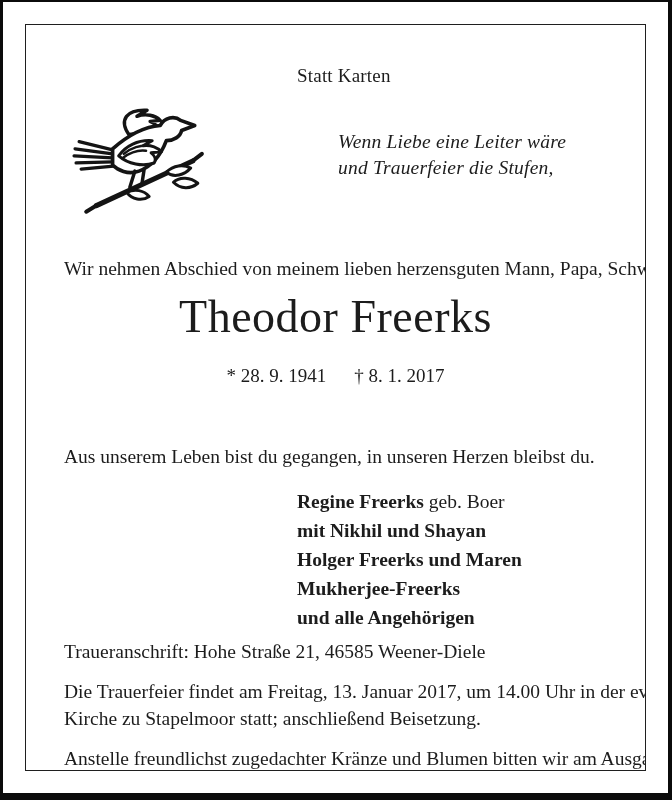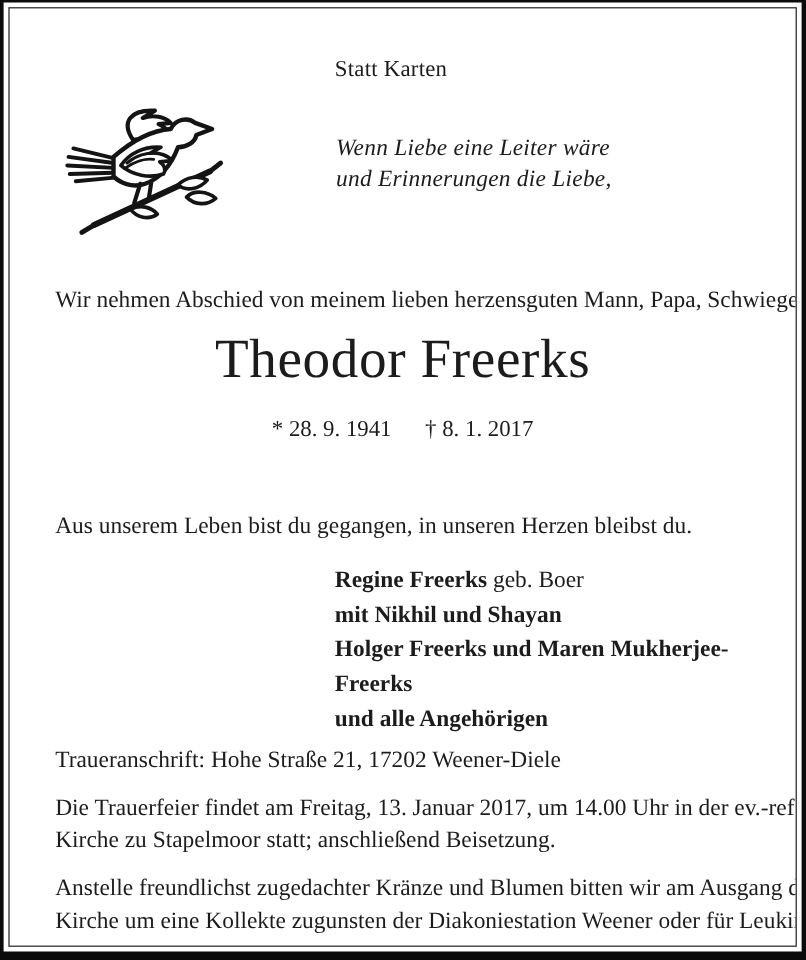--- a/index.html
+++ b/index.html
@@ -9,21 +9,21 @@
   }
   .page {
     position: relative;
     width: 672px;
     height: 800px;
     box-sizing: border-box;
     background: #ffffff;
     border-style: solid;
     border-color: #0b0b0b;
     border-width: 2px 4px 7px 3px;
-    padding: 4px;
+    padding: 22px;
     font-family: "Liberation Serif", "DejaVu Serif", serif;
     color: #1c1c1c;
   }
   .inner {
     box-sizing: border-box;
     height: 100%;
     border: 1.5px solid #1f1f1f;
     padding: 40px 38px 0 38px;
     overflow: hidden;
   }
@@ -31,20 +31,21 @@
     margin: 0 0 0 233px;
     font-size: 19px;
     line-height: 22px;
     letter-spacing: 0.2px;
   }
   .dove-row {
     display: flex;
     align-items: flex-start;
     margin-top: 20px;
     height: 132px;
+    gap: 40px;
   }
   .dove {
     width: 142px;
     height: 114px;
     margin-left: 6px;
     flex: 0 0 auto;
   }
   .poem {
     margin: 22px 0 0 86px;
     font-style: italic;
@@ -129,21 +130,21 @@
           <path stroke-width="4" d="M26,97 L16,103 M121,53 L130,46"></path>
 
           <path fill="#ffffff" stroke-width="3" d="M95,64 C102,57 112,56 119,60 C113,67 102,70 95,64 Z"></path>
           <path fill="#ffffff" stroke-width="3" d="M102,74 C109,81 119,81 126,75 C119,69 108,68 102,74 Z"></path>
           <path fill="#ffffff" stroke-width="3" d="M56,84 C64,80 73,82 78,88 C71,93 61,91 56,84 Z"></path>
         </g>
       </svg>
 
       <div class="poem">
         <span class="line">Wenn Liebe eine Leiter wäre</span><br>
-        <span class="line">und Erinnerungen die Liebe,</span><br>
+        <span class="line">und Trauerfeier die Stufen,</span><br>
         <br>
       </div>
     </div>
 
     <p class="intro">
       <span class="line">Wir nehmen Abschied von meinem lieben herzensguten Mann, Papa, Schwieger-</span><br>
     </p>
 
     <h1 class="name">Theodor Freerks</h1>
 
@@ -154,21 +155,21 @@
 
     <p class="farewell">Aus unserem Leben bist du gegangen, in unseren Herzen bleibst du.</p>
 
     <div class="family">
       <div><span>Regine Freerks</span> <span class="regular">geb. Boer</span></div>
       <div>mit Nikhil und Shayan</div>
       <div>Holger Freerks und Maren Mukherjee-Freerks</div>
       <div>und alle Angehörigen</div>
     </div>
 
-    <p class="address">Traueranschrift: Hohe Straße 21, 17202 Weener-Diele</p>
+    <p class="address">Traueranschrift: Hohe Straße 21, 46585 Weener-Diele</p>
 
     <p class="service">
       <span class="line">Die Trauerfeier findet am Freitag, 13. Januar 2017, um 14.00 Uhr in der ev.-ref.</span><br>
       <span class="line">Kirche zu Stapelmoor statt; anschließend Beisetzung.</span>
     </p>
 
     <p class="donation">
       <span class="line">Anstelle freundlichst zugedachter Kränze und Blumen bitten wir am Ausgang der</span><br>
       <span class="line">Kirche um eine Kollekte zugunsten der Diakoniestation Weener oder für Leukin.</span>
     </p>

